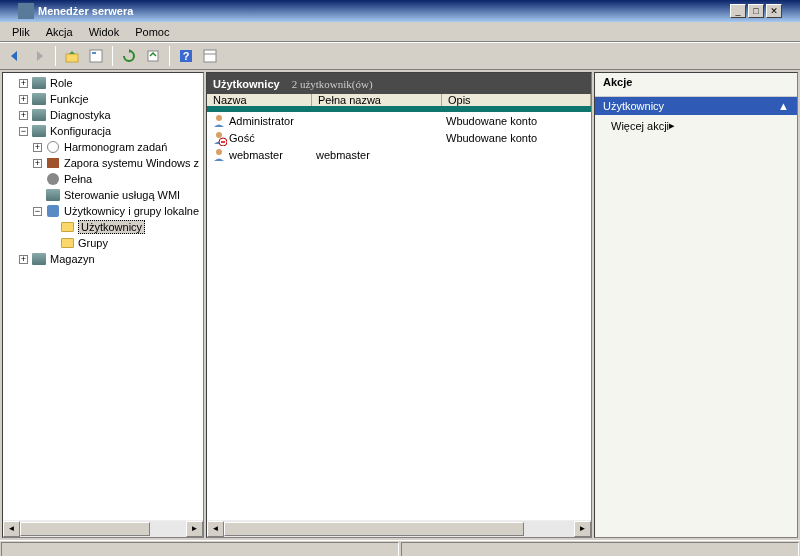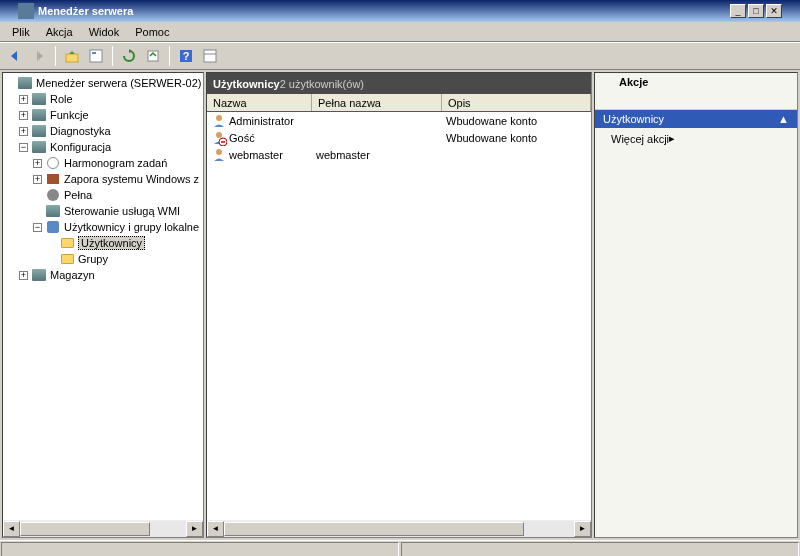--- a/index.html
+++ b/index.html
@@ -28,29 +28,29 @@
 .tree-node { display: flex; align-items: center; height: 16px; cursor: pointer; }
 .expander { width: 9px; height: 9px; border: 1px solid #808080; text-align: center; line-height: 7px; font-size: 9px; margin-right: 3px; background: #fff; flex-shrink: 0; }
 .expander.empty { border: none; }
 .node-icon { width: 16px; height: 16px; margin-right: 3px; flex-shrink: 0; display: inline-flex; align-items: center; justify-content: center; }
 .node-label.selected { background: #d4d0c8; border: 1px dotted #000; padding: 0 2px; }
 .indent1 { padding-left: 14px; }
 .indent2 { padding-left: 28px; }
 .indent3 { padding-left: 42px; }
 
 .list-header { height: 21px; background: #4a4a4a; color: white; display: flex; align-items: center; padding: 0 6px; font-weight: bold; }
-.list-header-count { color: #ccc; font-weight: normal; }
-.list-cols { display: flex; height: 18px; background: #ece9d8; border-bottom: 1px solid #0f766e; }
+.list-header-count { color: #ccc; margin-left: 12px; font-weight: normal; font-family: Liberation Serif, serif; }
+.list-cols { display: flex; height: 18px; background: #ece9d8; border-bottom: 6px solid #0f766e; }
 .col-head { padding: 2px 6px; border-right: 1px solid #aca899; cursor: pointer; display: flex; align-items: center; }
 .list-body { height: calc(100% - 56px); overflow: auto; }
 .list-row { display: flex; height: 17px; align-items: center; cursor: pointer; }
 .list-cell { padding: 0 4px; display: flex; align-items: center; overflow: hidden; white-space: nowrap; }
 .user-icon { width: 16px; height: 16px; margin-right: 2px; flex-shrink: 0; }
 
-.actions-header { height: 37px; background: #f5f5f0; border-bottom: 1px solid #ccc; padding: 3px 24px; font-weight: bold; }
+.actions-header { height: 24px; background: #f5f5f0; border-bottom: 1px solid #ccc; padding: 3px 8px; font-weight: bold; }
 .actions-section { background: #2f5bb7; color: white; padding: 3px 8px; display: flex; justify-content: space-between; align-items: center; cursor: pointer; }
 .actions-item { padding: 4px 16px; cursor: pointer; display: flex; align-items: center; }
 
 .scrollbar-h { position: absolute; bottom: 0; left: 0; right: 0; height: 17px; background: #d4d0c8; border-top: 1px solid #eee; display: flex; }
 .sb-btn { width: 17px; height: 16px; background: #d4d0c8; border: 1px solid #fff; border-right-color: #808080; border-bottom-color: #808080; font-size: 8px; text-align: center; line-height: 14px; }
 .sb-track { flex: 1; background: #e8e8e8; position: relative; }
 .sb-thumb { position: absolute; height: 14px; top: 1px; background: #d4d0c8; border: 1px solid #fff; border-right-color: #808080; border-bottom-color: #808080; }
 
 .statusbar { height: 20px; background: #d4d0c8; border-top: 1px solid #fff; display: flex; }
 .status-cell { flex: 1; border: 1px solid #808080; border-top-color: #808080; border-left-color: #808080; border-right-color: #fff; border-bottom-color: #fff; margin: 1px; }
@@ -131,27 +131,20 @@
       <svg width="16" height="16">
         <rect x="2" y="2" width="12" height="12" fill="#fff" stroke="#888"></rect>
         <line x1="2" y1="6" x2="14" y2="6" stroke="#888"></line>
       </svg>
     </div>
 </div>
 
 <div class="content">
   <div class="panel tree-panel">
     <div class="tree">
-      <div class="tree-node">
-          <span class="expander empty"></span>
-          <span class="node-icon">
-            <span class="i-server"></span>
-          </span>
-          <span>Menedżer serwera (SERWER-02)</span>
-        </div>
       <div class="tree-node indent1">
           <span class="expander">+</span>
           <span class="node-icon">
             <span class="i-server"></span>
           </span>
           <span>Role</span>
         </div>
       <div class="tree-node indent1">
           <span class="expander">+</span>
           <span class="node-icon">

